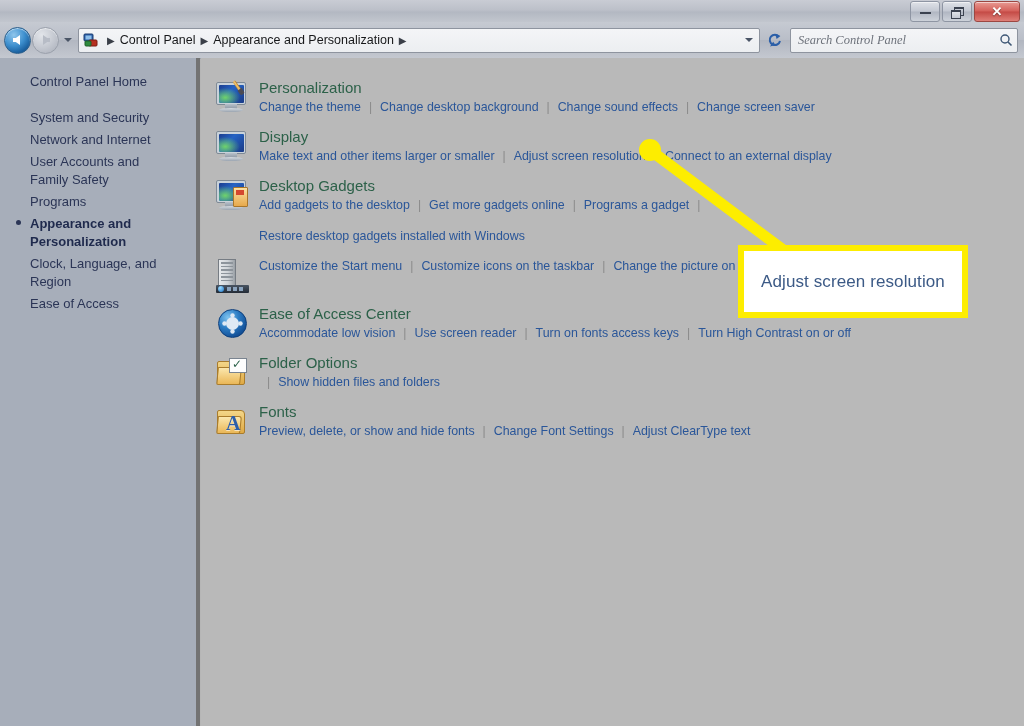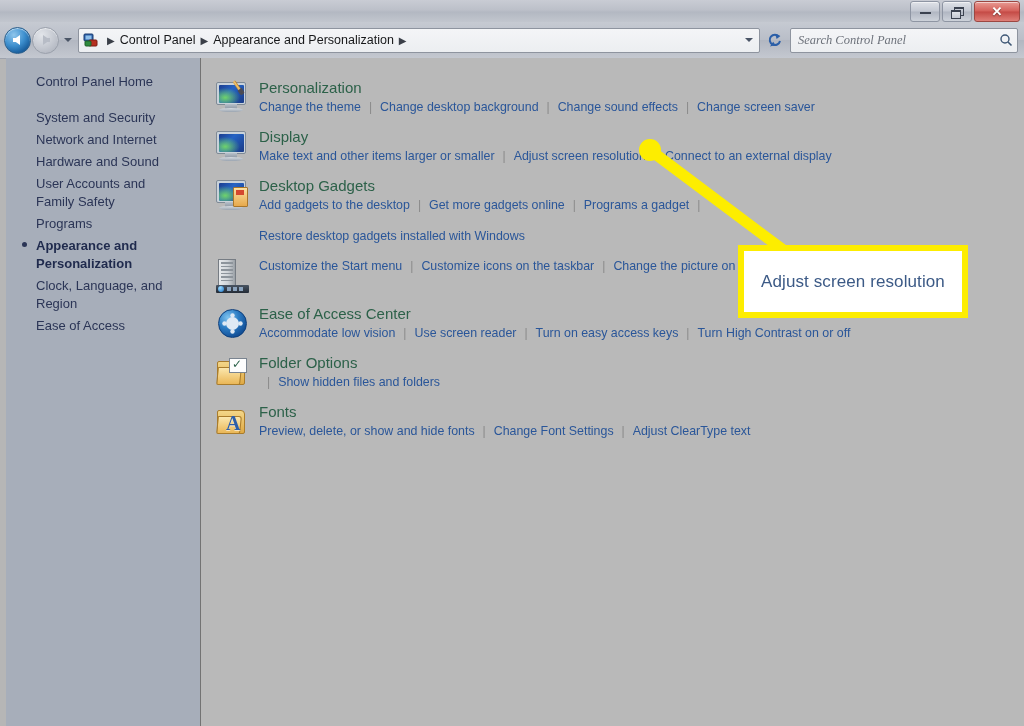--- a/index.html
+++ b/index.html
@@ -160,24 +160,24 @@
     padding: 0 4px 0 7px; flex-shrink: 0;
   }
   .search-placeholder {
     flex: 1; color: #6d727b; font-size: 12.5px;
     font-style: italic; white-space: nowrap;
     font-family: "Liberation Serif", serif;
   }
 
   
   .sidebar {
-    position: absolute; top: 58px; left: 6px;
+    position: absolute; top: 58px; left: 0;
     width: 200px; height: 668px;
     background: #a7aeba;
-    border-right: 6px solid #737373;
+    border-right: 4px solid #737373;
     padding-top: 13px;
     box-sizing: border-box;
   }
   .side-item {
     position: relative;
     padding: 2px 10px 2px 30px;
     color: #2b3556;
     font-size: 13px;
     line-height: 18px;
     cursor: pointer;
@@ -478,21 +478,20 @@
       <line x1="9" y1="9" x2="12.5" y2="12.5" stroke="#3e5775" stroke-width="1.6"></line>
     </svg>
   </div>
 </div>
 
 <div class="sidebar">
   <div class="side-item home">Control Panel Home</div>
 
   <div class="side-item">System and Security</div>
   <div class="side-item">Network and Internet</div>
-  <div class="side-item">Hardware and Sound</div>
   <div class="side-item" style="max-width:145px;">
     <span>User Accounts and Family Safety</span>
   </div>
   <div class="side-item">Programs</div>
   <div class="side-item current" style="max-width:130px;">
     <span class="side-bullet"></span>
     <span>Appearance and Personalization</span>
   </div>
   <div class="side-item">Clock, Language, and Region</div>
   <div class="side-item">Ease of Access</div>
@@ -600,21 +599,21 @@
     <div class="cat-icon">
       <div class="eoa"></div>
     </div>
     <div class="cat-body">
       <span class="cat-title">Ease of Access Center</span>
       <div class="cat-links">
         <span class="cat-link">Accommodate low vision</span>
         <span class="link-sep">|</span>
         <span class="cat-link">Use screen reader</span>
         <span class="link-sep">|</span>
-        <span class="cat-link">Turn on easy access keys</span>
+        <span class="cat-link">Turn on fonts access keys</span>
         <span class="link-sep">|</span>
         <span class="cat-link">Turn High Contrast on or off</span>
       </div>
     </div>
   </div>
 
   <div class="cat" style="margin-top:6px;">
     <div class="cat-icon">
       <div class="folder">
         <div class="folder-back"></div>

